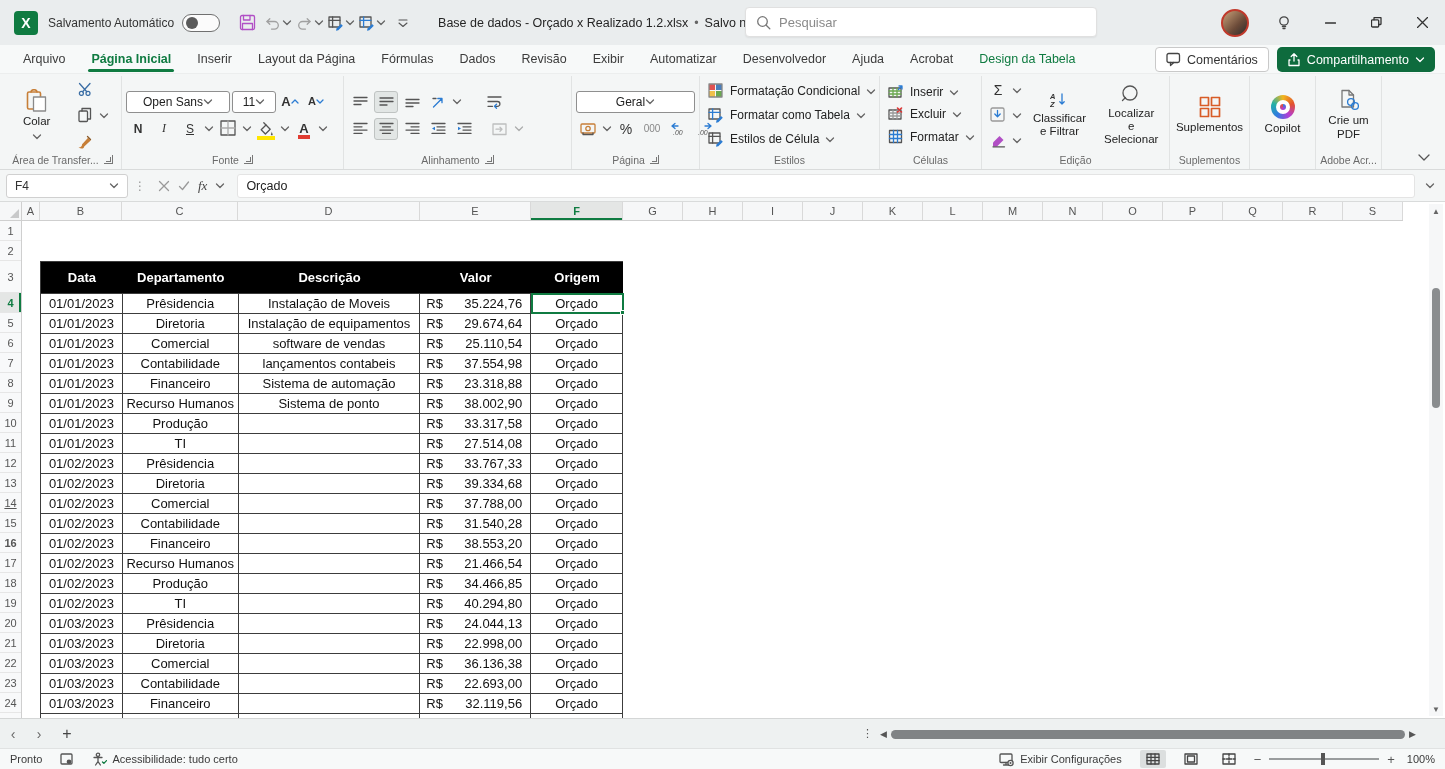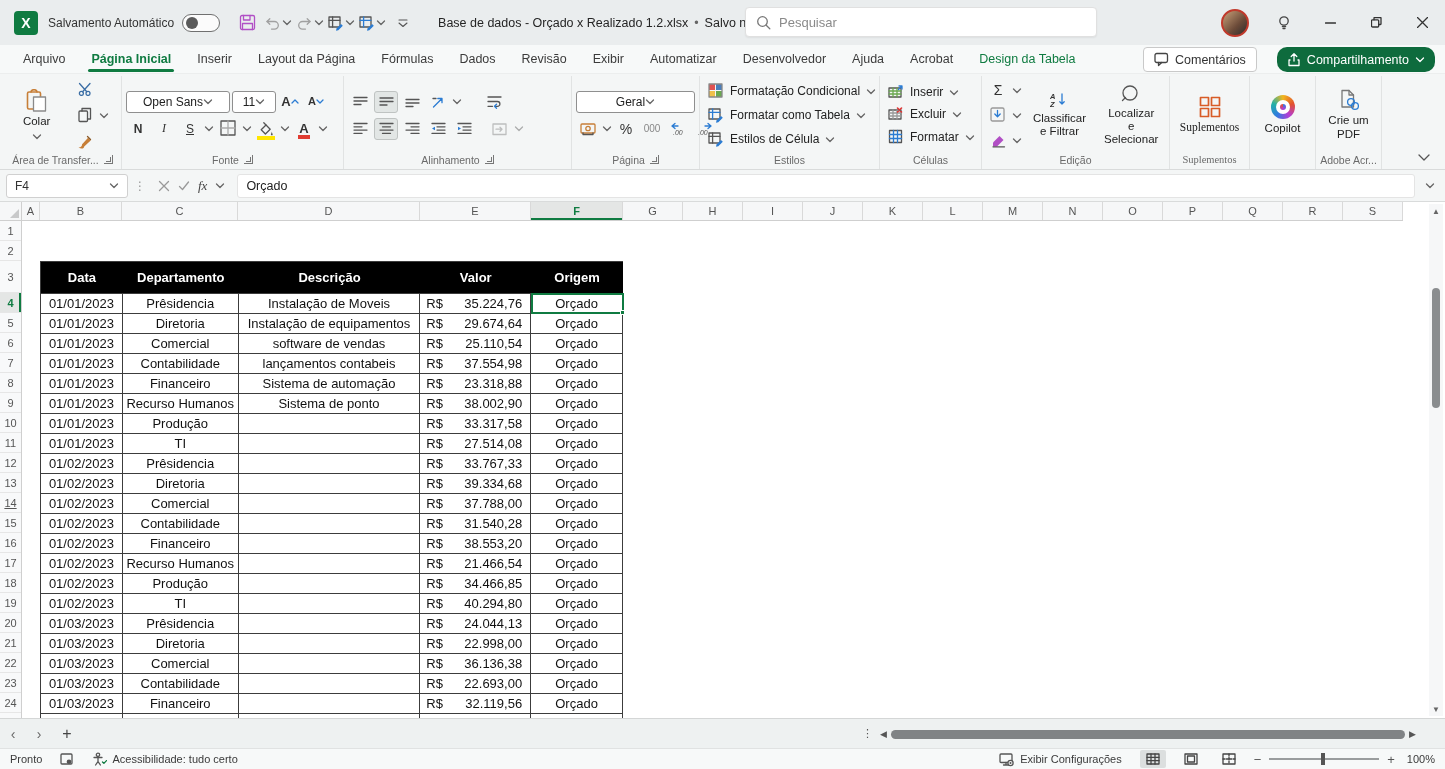--- a/index.html
+++ b/index.html
@@ -25,21 +25,21 @@
   .winbtn{width:46px;height:45px;display:flex;align-items:center;justify-content:center;}
 
   
   .ribbontabs{height:29px;background:#f7f9f9;display:flex;align-items:flex-end;padding-left:10px;position:relative;border-bottom:1px solid #eceeee;}
   .rtab{padding:5px 13px 7px;font-size:12.5px;color:#3b3b3b;white-space:nowrap;position:relative;}
   .rtab.active{color:#0f7b41;font-weight:700;}
   .rtab.active::after{content:"";position:absolute;left:10px;right:10px;bottom:1px;height:3px;background:#0f7b41;border-radius:2px;}
   .rtab.ctx{color:#0f7b41;}
   .tabs-right{position:absolute;right:10px;top:2px;display:flex;gap:8px;align-items:center;}
   .comments-btn{background:#fff;border:1px solid #c9c9c9;border-radius:4px;height:25px;display:flex;align-items:center;gap:6px;padding:0 10px;font-size:12.5px;color:#333;}
-  .share-btn{background:#0e6b3d;border-radius:10px;height:25px;display:flex;align-items:center;gap:6px;padding:0 10px;font-size:12.5px;color:#fff;margin-left:12px;}
+  .share-btn{background:#0e6b3d;border-radius:5px;height:25px;display:flex;align-items:center;gap:6px;padding:0 10px;font-size:12.5px;color:#fff;}
 
   
   .ribbon{height:96px;background:#f4f6f6;display:flex;align-items:stretch;padding:2px 0 0 4px;position:relative;border-bottom:1px solid #d9dbdb;}
   .grp{display:flex;flex-direction:column;border-right:1px solid #e1e3e3;padding:2px 4px 0;}
   .grp-body{flex:1;display:flex;align-items:center;}
   .grp-label{height:17px;font-size:10.5px;color:#6a6a6a;display:flex;align-items:center;justify-content:center;gap:5px;padding-bottom:2px;}
   .launcher{width:9px;height:9px;border-right:1.2px solid #777;border-bottom:1.2px solid #777;position:relative;}
   .launcher::after{content:"";position:absolute;right:1px;bottom:1px;width:4px;height:4px;border-right:1.2px solid #777;border-bottom:1.2px solid #777;}
   .bigbtn{display:flex;flex-direction:column;align-items:center;justify-content:center;gap:3px;padding:2px 7px;border-radius:3px;font-size:11.5px;color:#222;text-align:center;line-height:1.15;}
   .minirow{display:flex;align-items:center;gap:2px;}
@@ -762,21 +762,21 @@
             </svg>
           </i>
         <span>Localizar e Selecionar</span>
       </div>
     </div>
     <div class="grp-label">
         <span>Edição</span>
       </div>
   </div>
 
-  <div class="grp" style="width:80px;font-family:Liberation Serif, serif;">
+  <div class="grp" style="width:80px;">
     <div class="grp-body" style="justify-content:center;">
       <div class="bigbtn">
         <i>
             <svg width="22" height="22" viewBox="0 0 22 22" fill="none" stroke="#555" stroke-width="1.3" stroke-linecap="round" stroke-linejoin="round">
               <rect x="1.5" y="1.5" width="8" height="8" stroke="#d85c27" stroke-width="1.7"></rect>
               <rect x="12.5" y="1.5" width="8" height="8" stroke="#d85c27" stroke-width="1.7"></rect>
               <rect x="1.5" y="12.5" width="8" height="8" stroke="#d85c27" stroke-width="1.7"></rect>
               <rect x="12.5" y="12.5" width="8" height="8" stroke="#d85c27" stroke-width="1.7"></rect>
             </svg>
           </i>
@@ -896,21 +896,21 @@
       <div class="rownum" style="height: 20px;">6</div>
       <div class="rownum" style="height: 20px;">7</div>
       <div class="rownum" style="height: 20px;">8</div>
       <div class="rownum" style="height: 20px;">9</div>
       <div class="rownum" style="height: 20px;">10</div>
       <div class="rownum" style="height: 20px;">11</div>
       <div class="rownum" style="height: 20px;">12</div>
       <div class="rownum" style="height: 20px;">13</div>
       <div class="rownum" style="height: 20px; text-decoration: underline;">14</div>
       <div class="rownum" style="height: 20px;">15</div>
-      <div class="rownum" style="height: 20px;">16</div>
+      <div class="rownum" style="height: 20px; font-weight: bold;">16</div>
       <div class="rownum" style="height: 20px;">17</div>
       <div class="rownum" style="height: 20px;">18</div>
       <div class="rownum" style="height: 20px;">19</div>
       <div class="rownum" style="height: 20px;">20</div>
       <div class="rownum" style="height: 20px;">21</div>
       <div class="rownum" style="height: 20px;">22</div>
       <div class="rownum" style="height: 20px;">23</div>
       <div class="rownum" style="height: 20px;">24</div>
       <div class="rownum" style="height: 20px;">25</div>
     </div>

